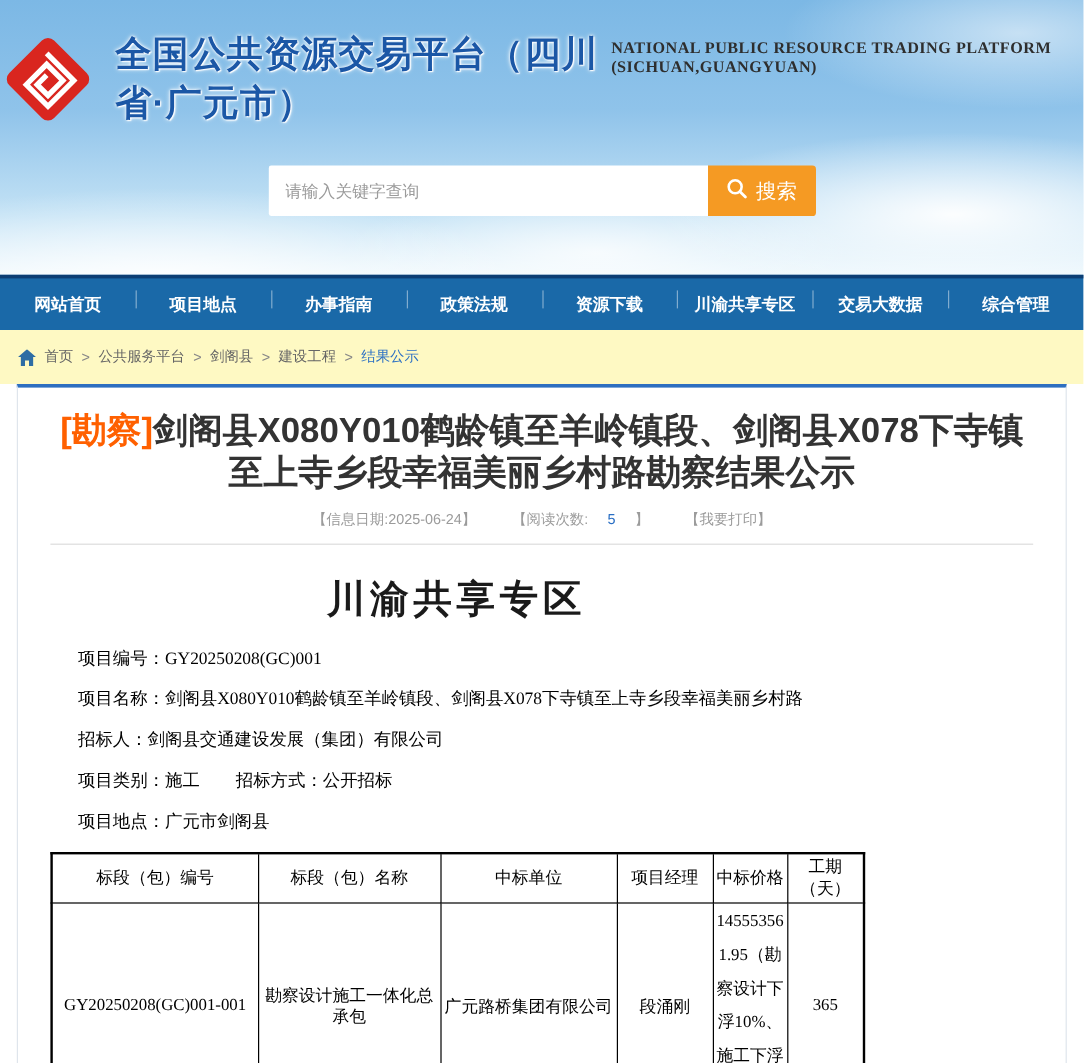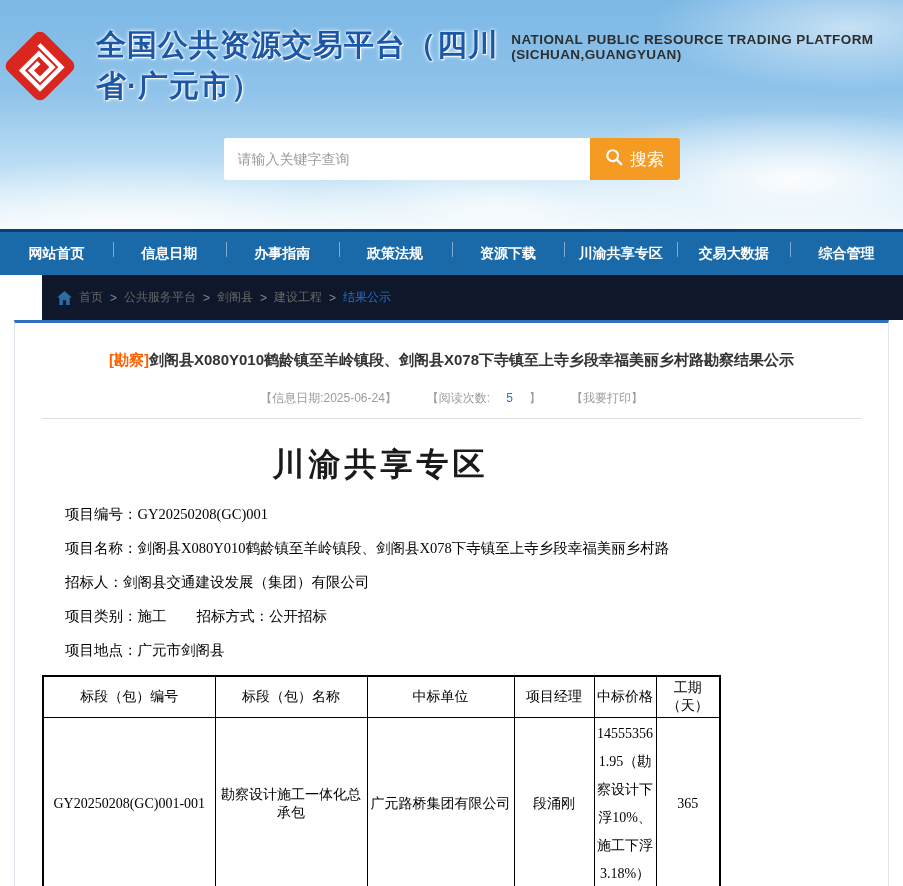--- a/index.html
+++ b/index.html
@@ -17,21 +17,21 @@
       radial-gradient(ellipse 300px 80px at 55% 92%, rgba(255,255,255,.75), transparent 70%),
       linear-gradient(180deg,#7cb8e5 0%, #8fc3ea 40%, #c3e2f5 78%, #eef8fd 100%);
   }
   .brand-row { display:flex; align-items:center; justify-content:center; gap:16px; height:96px; }
   .logo-svg { width:80px; height:90px; display:block; }
   .titles { display:flex; flex-direction:row; }
   .title-cn {
     font-size:30px; font-weight:bold; color:#1b57a6; letter-spacing:1px;
     text-shadow:0 0 4px rgba(255,255,255,.95), 0 0 2px #fff, 1px 1px 1px #fff;
   }
-  .title-en { margin-top:7px; font-size:13.5px; font-weight:bold; color:#2e2e2e; letter-spacing:.4px; }
+  .title-en { margin-top:7px; font-size:13.5px; font-weight:bold; color:#2e2e2e; letter-spacing:.4px;font-family:Liberation Serif, serif; }
   .search-row { display:flex; justify-content:center; margin-top:24px; }
   .search-input {
     width:366px; height:42px; border:0; outline:none; padding:0 14px;
     font-size:14px; color:#333; background:#fff; border-radius:2px 0 0 2px;
     font-family:"Liberation Sans", sans-serif;
   }
   .search-input::placeholder { color:#9b9b9b; }
   .search-btn {
     width:90px; height:42px; border:0; background:#f59a23; color:#fff; cursor:pointer;
     font-size:17px; display:inline-flex; align-items:center; justify-content:center; gap:7px;
@@ -44,37 +44,37 @@
     flex:1; display:flex; align-items:center; justify-content:center; position:relative;
     color:#fff; font-size:14px; font-weight:bold; text-decoration:none; cursor:pointer;
   }
   .nav-item + .nav-item::before {
     content:''; position:absolute; left:0; top:10px; height:15px; width:1px;
     background:rgba(255,255,255,.45);
   }
 
   
   .breadcrumb {
-    height:45px; background:#0f172a; display:flex; align-items:center; gap:7px;
-    padding-left:15px; font-size:12px; color:#666;margin-left:42px;
+    height:45px; background:#fef9c3; display:flex; align-items:center; gap:7px;
+    padding-left:15px; font-size:12px; color:#666;
   }
   .home-svg { width:15px; height:14px; display:block; }
   .crumb { color:#666; text-decoration:none; cursor:pointer; }
   .crumb-sep { color:#888; }
   .crumb-last { color:#2a6fc4; }
 
   
   .article-box {
     margin:0 14px; background:#fff; height:570px;
     border:1px solid #dfe5ec; border-top:3px solid #2e6fc0;
     padding:17px 27px 0;
   }
   .article-title {
     width:812px; margin:2px auto 0; text-align:center;
-    font-size:15px; line-height:35px; font-weight:bold; color:#333;
+    font-size:29px; line-height:35px; font-weight:bold; color:#333;
   }
   .tag { color:#ff6000; }
   .meta {
     margin-top:13px; padding-bottom:11px; border-bottom:1px solid #dcdcdc;
     text-align:center; font-size:12px; color:#9b9b9b;
   }
   .meta-item { margin:0 15px; }
   .views-num { color:#2a6fc4; margin:0 16px; }
   .print-link { color:#9b9b9b; text-decoration:none; cursor:pointer; margin:0 15px; }
 
@@ -133,21 +133,21 @@
             <line x1="13" y1="13" x2="18" y2="18" stroke="#fff" stroke-width="2.6" stroke-linecap="round"></line>
           </svg>
         </span>
         <span>搜索</span>
       </button>
     </div>
   </header>
 
   <nav class="nav">
     <a class="nav-item">网站首页</a>
-    <a class="nav-item">信息日期</a>
+    <a class="nav-item">项目地点</a>
     <a class="nav-item">办事指南</a>
     <a class="nav-item">政策法规</a>
     <a class="nav-item">资源下载</a>
     <a class="nav-item">川渝共享专区</a>
     <a class="nav-item">交易大数据</a>
     <a class="nav-item">综合管理</a>
   </nav>
 
   <div class="breadcrumb">
     <span>

